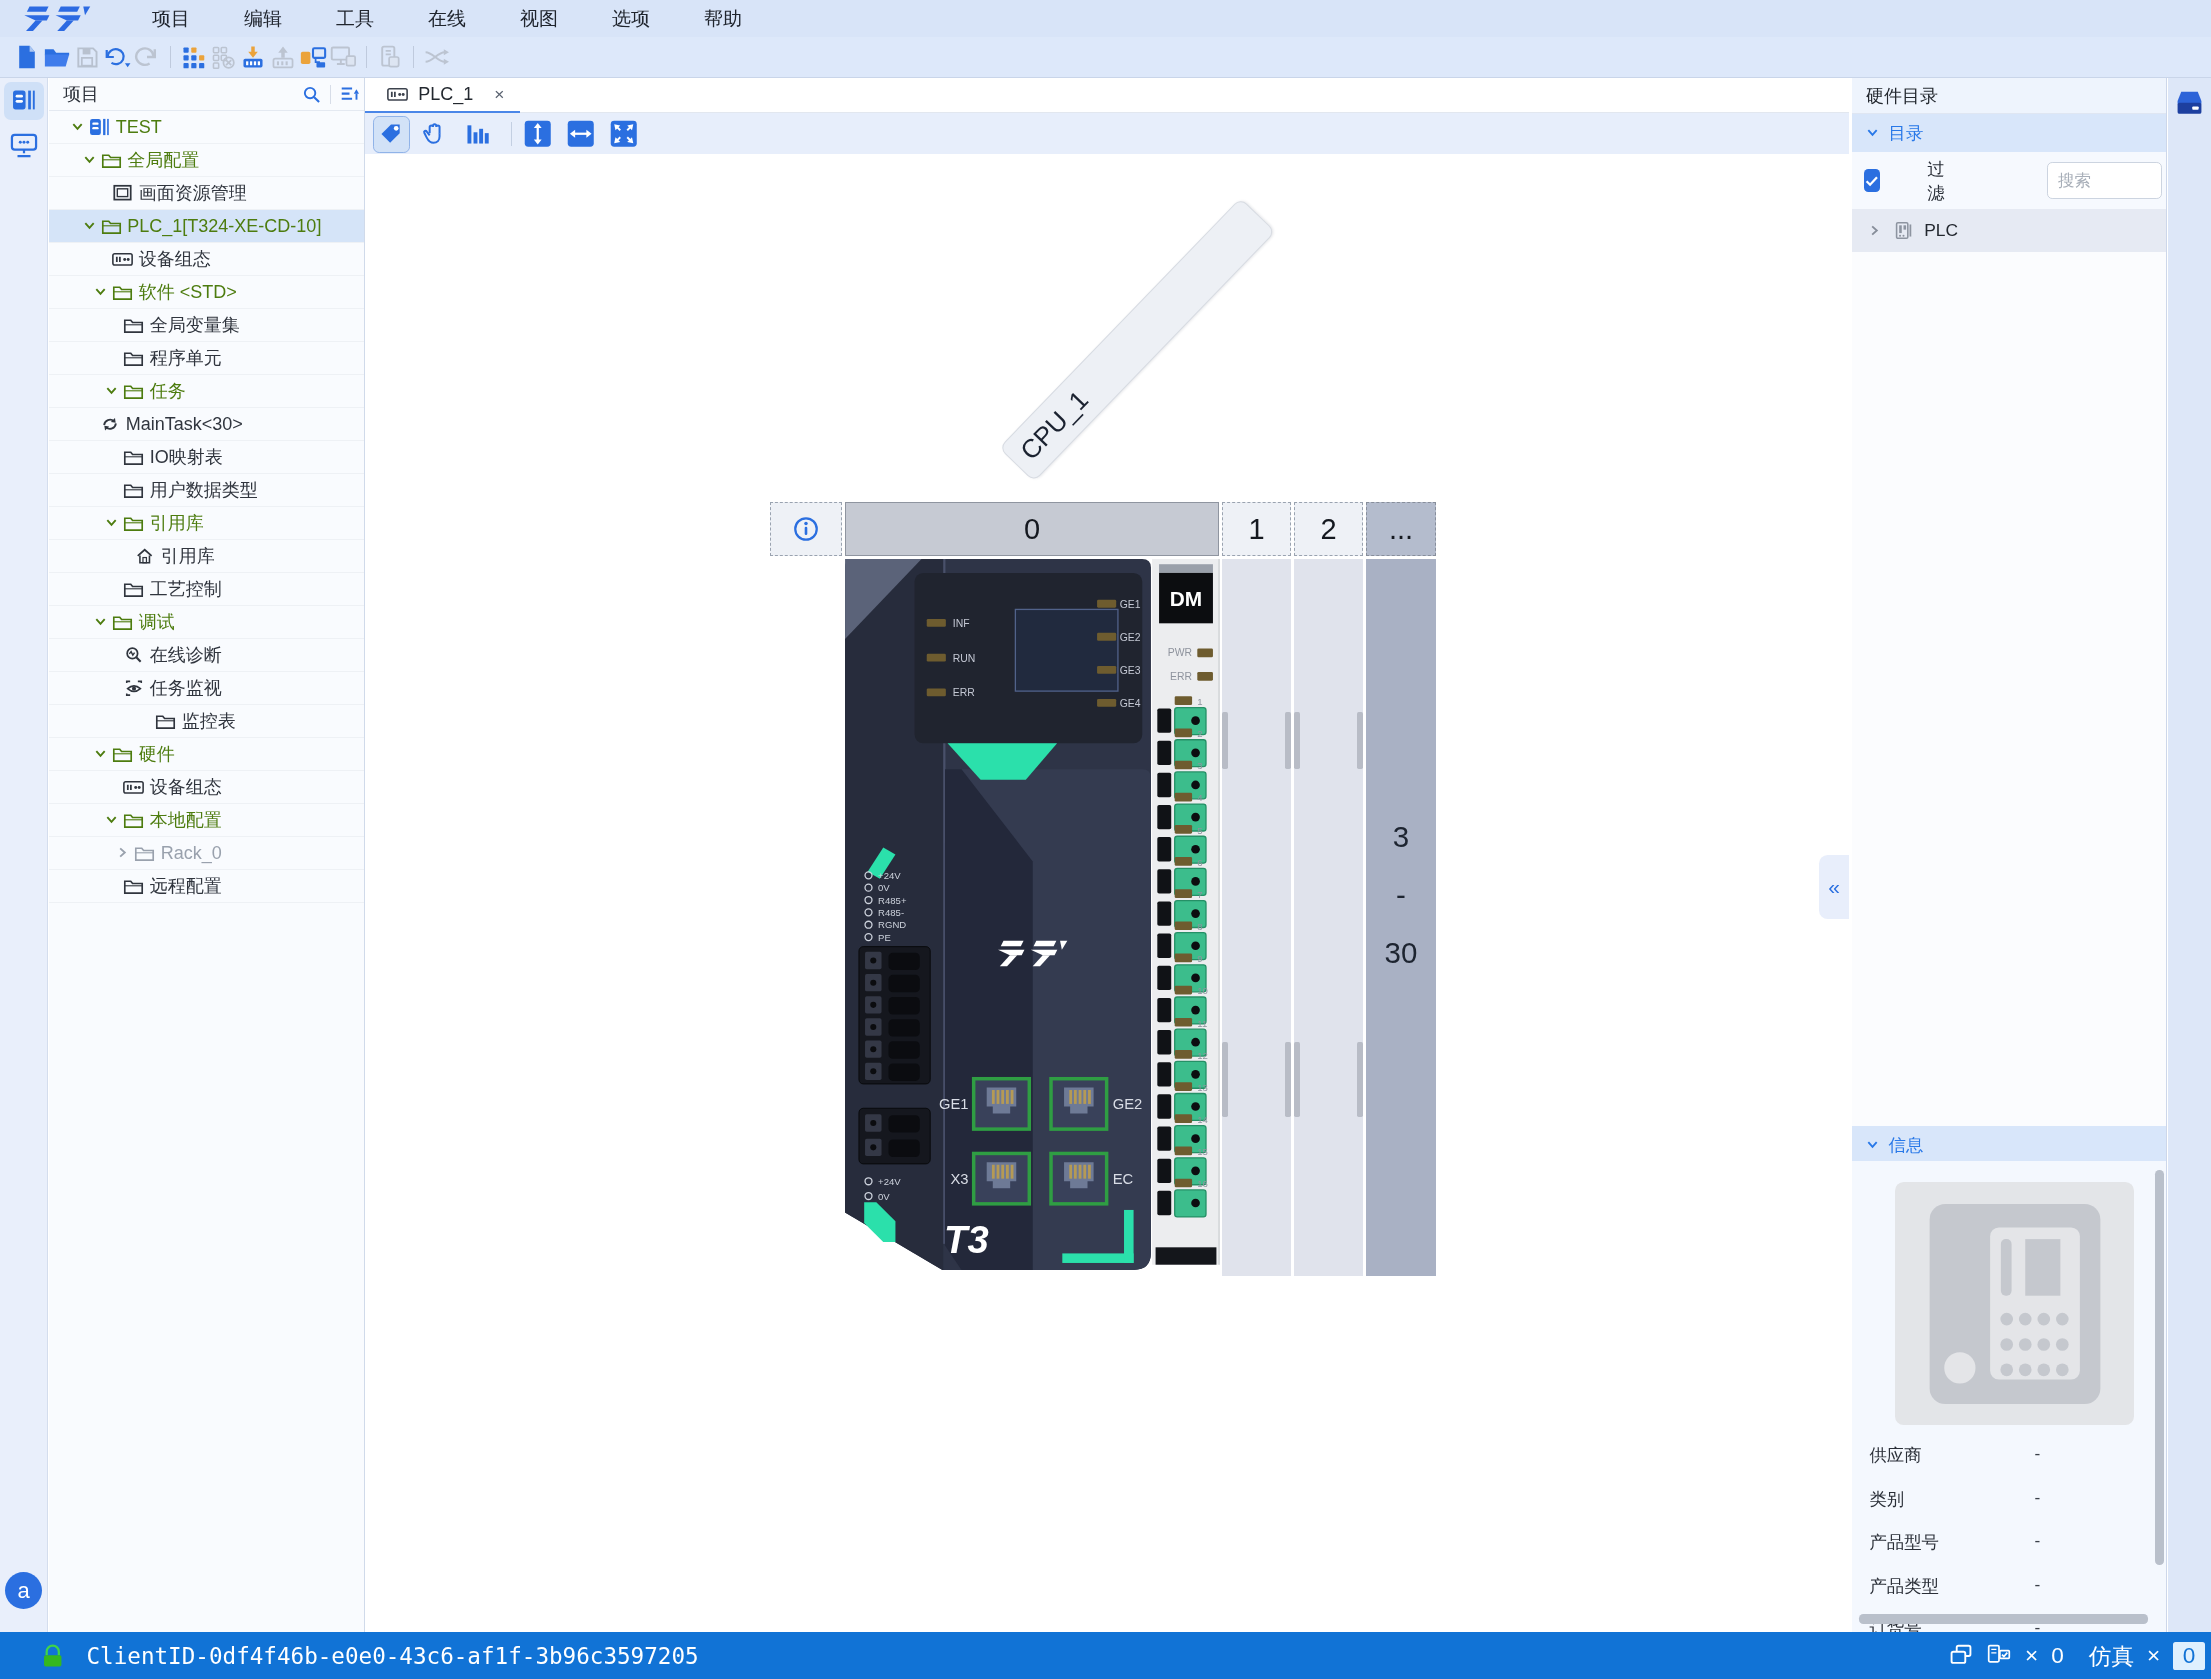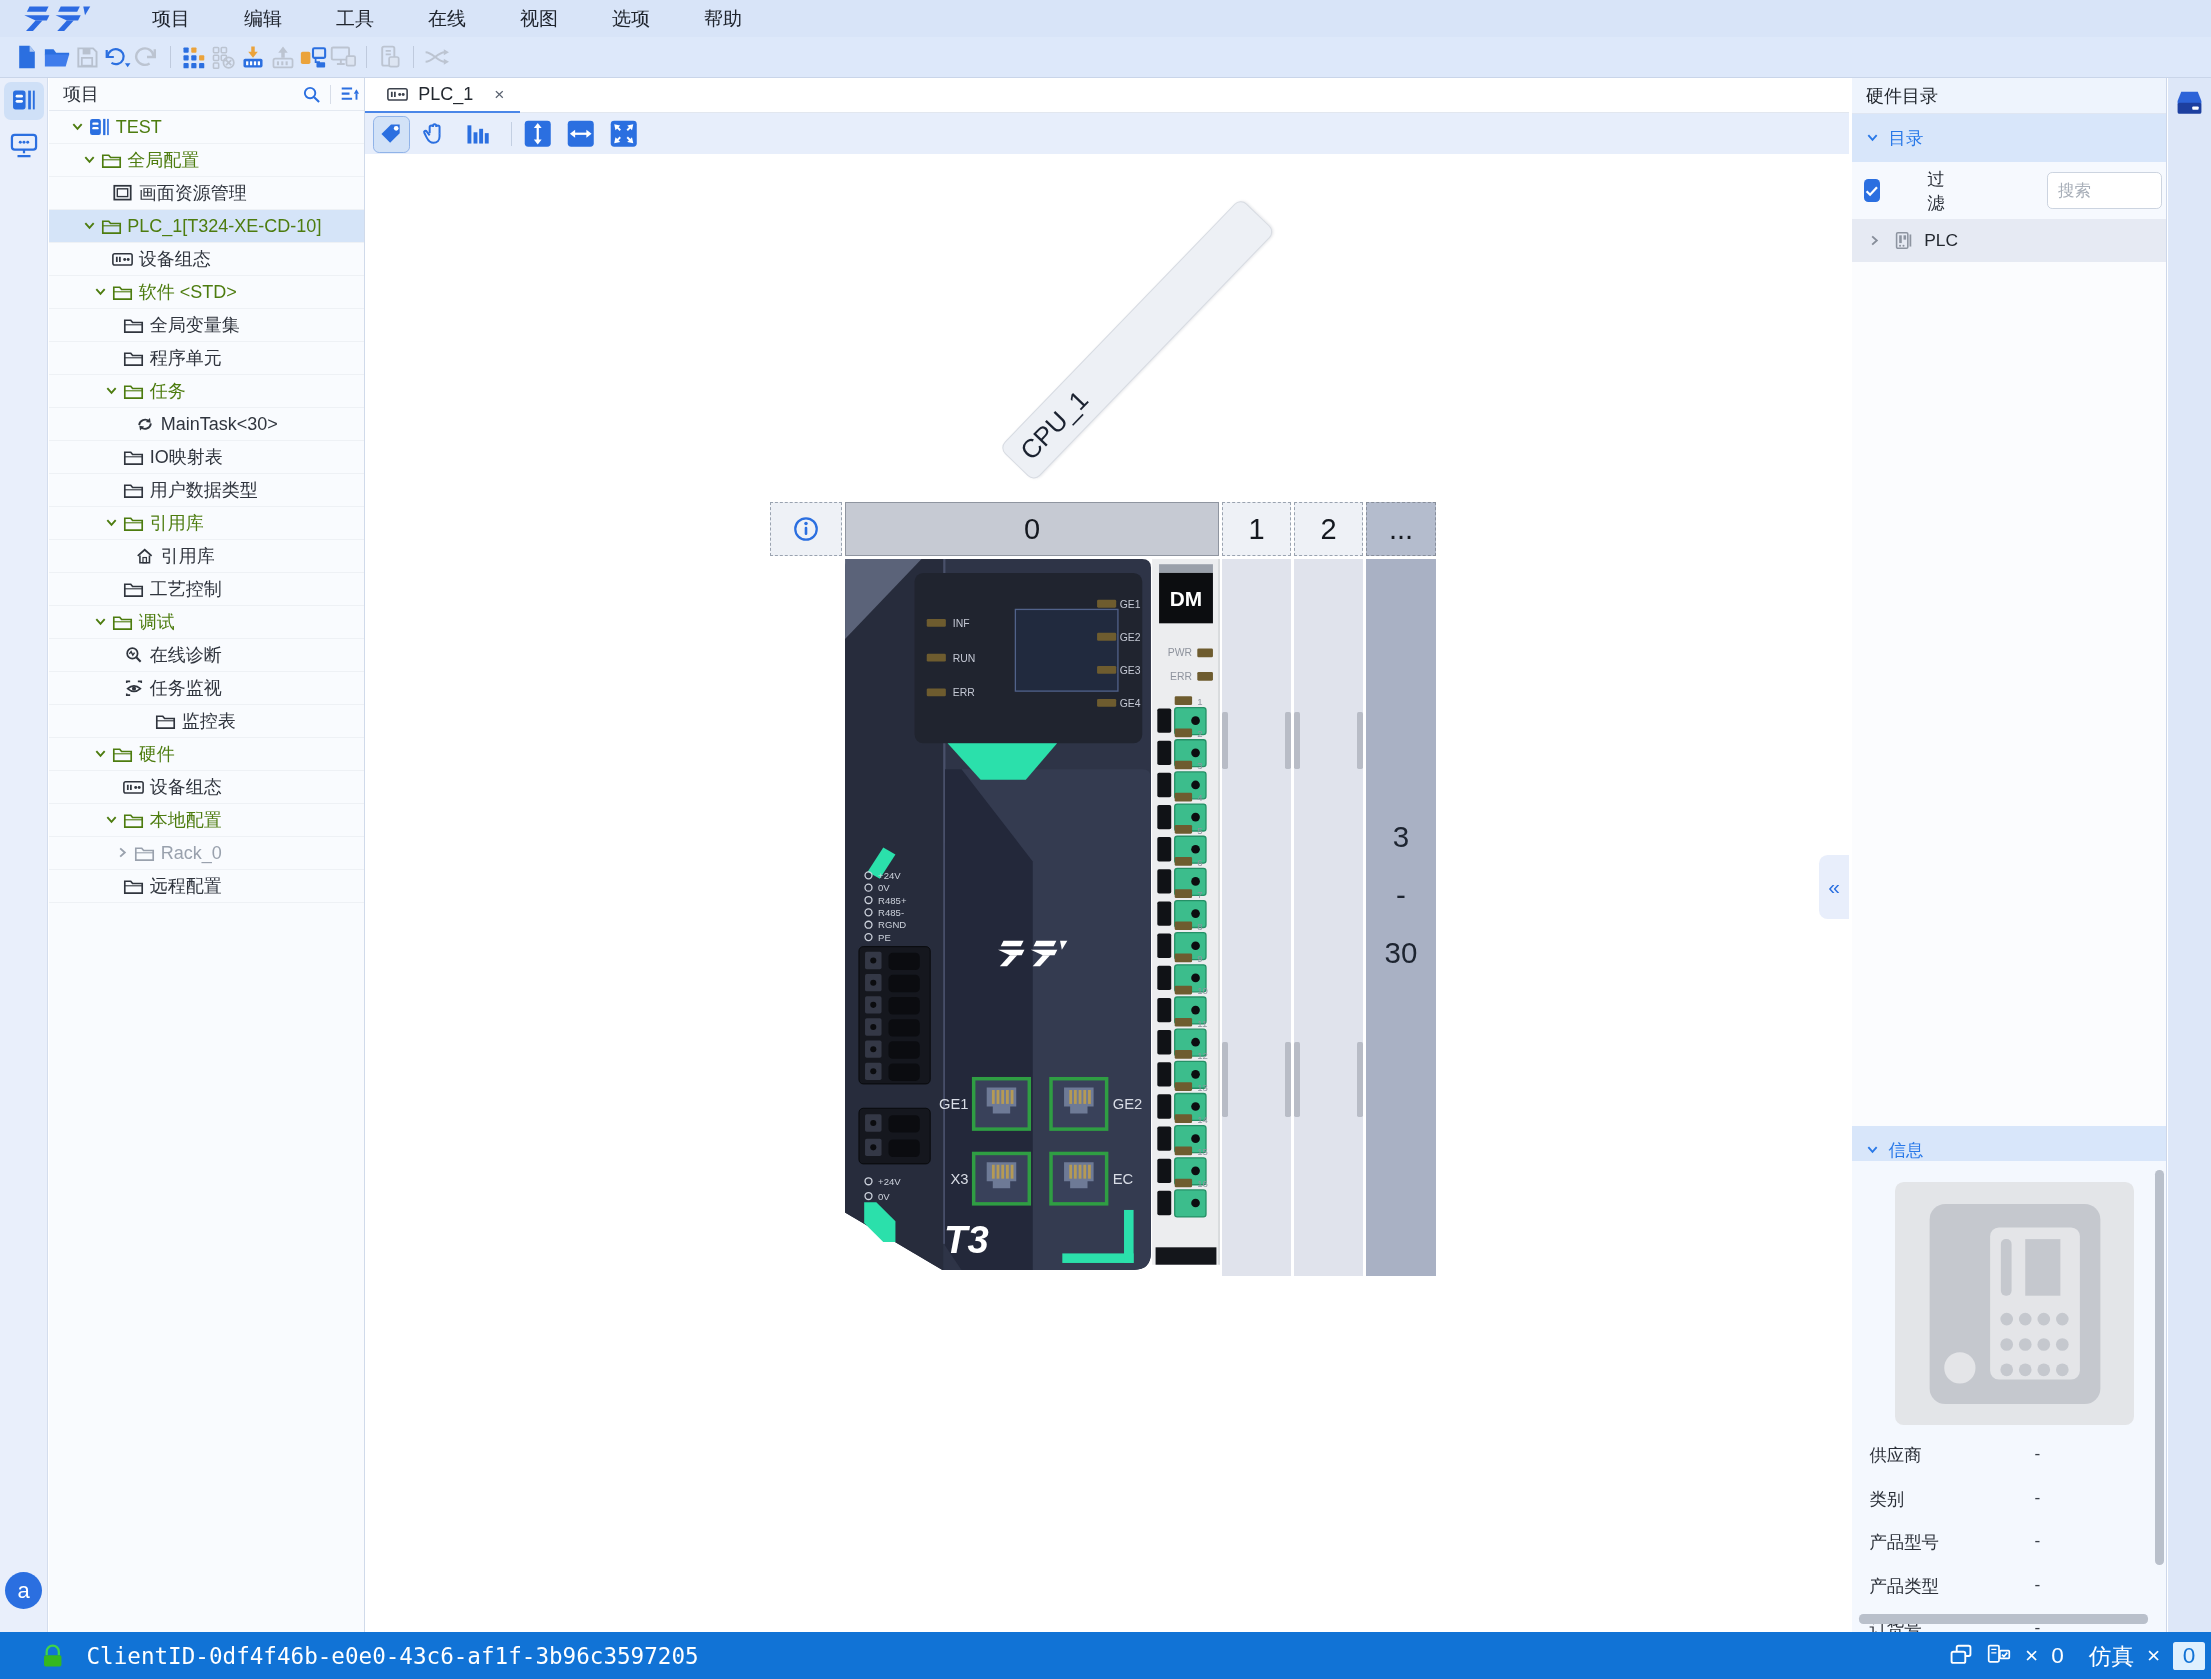--- a/index.html
+++ b/index.html
@@ -59,21 +59,21 @@
   .col-light{background:#e0e3ec;}
   .col-range{background:#a9b1c4;display:flex;flex-direction:column;align-items:center;justify-content:flex-start;}
   .rangeline{font-size:29.5px;color:#1d2430;}
   .coltab{position:absolute;width:6px;background:#b8bcc6;border-radius:1.7px;}
   #collapse-handle{position:absolute;left:1454px;top:701px;width:30px;height:64px;background:#e8eefb;border-radius:8.7px 0 0 8.7px;
                    display:flex;align-items:center;justify-content:center;color:#2a6fe0;font-size:21px;}
   
   #rightpanel{position:absolute;left:1852px;top:78px;width:315px;height:1554px;background:#fbfcfe;border-right:0.9px solid #cdd7ea;box-sizing:border-box;}
   .rph{height:35px;background:#eef4fd;border-bottom:0.9px solid #dfe6f2;display:flex;align-items:center;font-size:18px;color:#23282f;}
   .rph span{margin-left:14px;}
-  .rpsection{height:48px;background:#d8e6fa;display:flex;align-items:center;font-size:17.4px;color:#2878e8;}
+  .rpsection{height:38px;background:#d8e6fa;display:flex;align-items:center;font-size:17.4px;color:#2878e8;}
   .rpsection .chev{margin-left:10.4px;color:#2878e8;}
   #filterrow{height:57px;display:flex;align-items:center;background:#f6f9fe;gap:39px;}
   #filtercheck{width:22.6px;height:22.6px;border-radius:4.3px;background:#2b6fe0;margin-left:12px;display:flex;align-items:center;justify-content:center;}
   #filterlabel{font-size:17.4px;color:#2a2f38;margin-left:8.7px;}
   .vsep{width:0.9px;height:26px;background:#d5dbe6;margin:0 12px;}
   #searchbox{width:115px;height:37px;border:0.9px solid #ccd4e0;border-radius:5.2px;background:#fff;font-size:16.5px;color:#555;
              padding:0 10.4px;box-sizing:border-box;font-family:inherit;}
   #searchbox::placeholder{color:#a7aeb8;}
   .sorticon{width:29.5px;display:flex;justify-content:center;}
   #plcrow{height:43px;background:#e6eaf3;display:flex;align-items:center;font-size:17.4px;color:#23282f;}
@@ -392,21 +392,21 @@
             </svg>
           </span>
           <span class="ticon">
             <svg width="21" height="16.5" viewBox="0 0 22 18">
               <path d="M1.5 3.5 h6.5 l2 2.5 h10.5 v10.5 h-19 z" fill="none" stroke="currentColor" stroke-width="1.8"></path>
               <path d="M1.5 8.5 h19" stroke="currentColor" stroke-width="1.2"></path>
             </svg>
           </span>
           <span class="tlabel">任务</span>
         </div>
-        <div class="trow t-dark" style="padding-left: 63px;">
+        <div class="trow t-dark" style="padding-left: 28px;">
           <span class="chev"></span>
           <span class="ticon">
             <svg width="18" height="16.5" viewBox="0 0 20 18">
               <path d="M3.5 10 a6.5 6.5 0 0 1 11 -4.2" fill="none" stroke="currentColor" stroke-width="2"></path>
               <polygon points="15.5,2 16.3,7.4 11,6.4" fill="currentColor"></polygon>
               <path d="M16.5 8 a6.5 6.5 0 0 1 -11 4.2" fill="none" stroke="currentColor" stroke-width="2"></path>
               <polygon points="4.5,16 3.7,10.6 9,11.6" fill="currentColor"></polygon>
             </svg>
           </span>
           <span class="tlabel">MainTask&lt;30&gt;</span>

